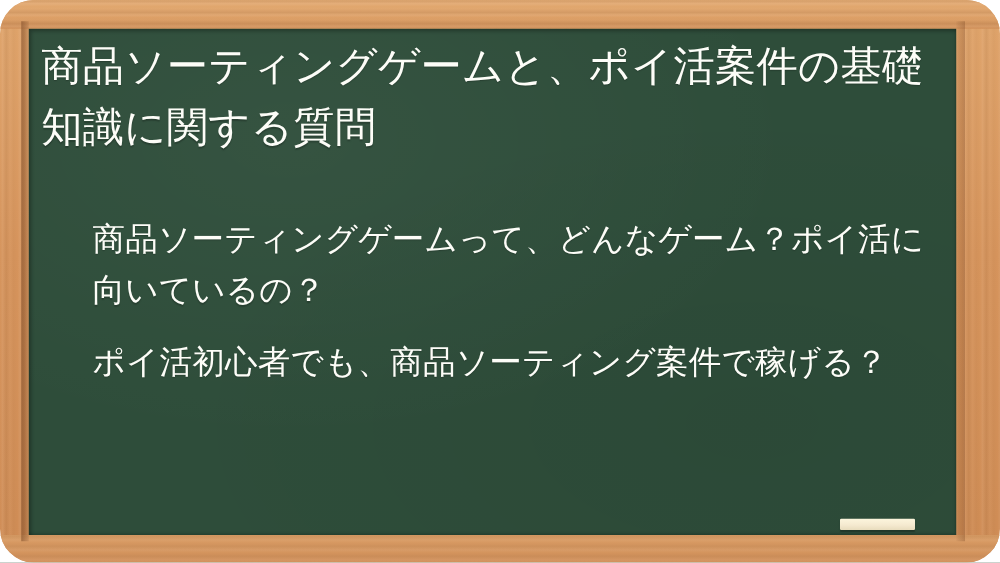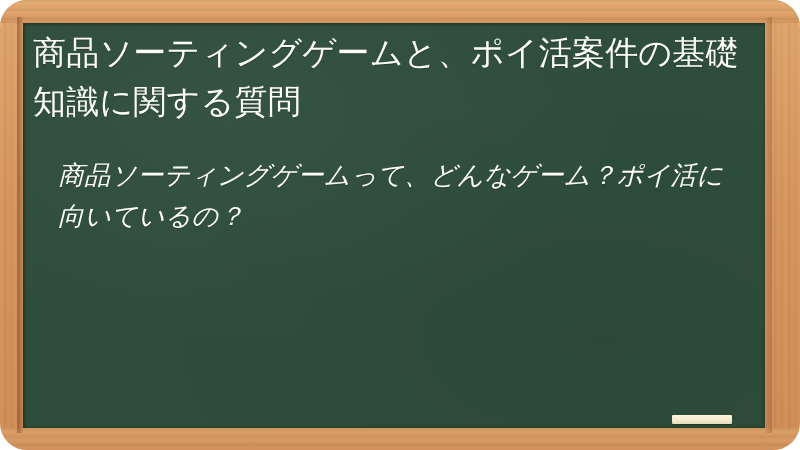--- a/index.html
+++ b/index.html
@@ -123,23 +123,22 @@
     text-shadow: 0 1px 1px rgba(0,0,0,0.22);
     white-space: pre-wrap;
   }
 
   #faq-list {
     position: absolute;
     left: 35px;
     top: 132px;
     width: 690px;
     list-style: none;
-    margin: 0;
+    margin: 16px;
     padding: 0;
-    font-style: italic;
   }
 
   #faq-list li {
     color: #fdfdf8;
     font-size: 26px;
     line-height: 41px;
     font-weight: 400;
     letter-spacing: 0.2px;
     margin: 0 0 16px 0;
     text-shadow: 0 1px 1px rgba(0,0,0,0.20);
@@ -168,20 +167,21 @@
   <div id="frame-inner-shadow-left"></div>
   <div id="frame-inner-shadow-right"></div>
 
   <div id="chalkboard">
     <div id="board-content">
 
       <div id="faq-title">商品ソーティングゲームと、ポイ活案件の基礎知識に関する質問</div>
 
       <ul id="faq-list">
         <li>商品ソーティングゲームって、どんなゲーム？ポイ活に向いているの？</li>
+        <li>ポイ活初心者でも、商品ソーティング案件で稼げる？</li>
       </ul>
 
     </div>
 
     <div id="chalk-stick"></div>
   </div>
 
 </div>
 
 </body></html>

